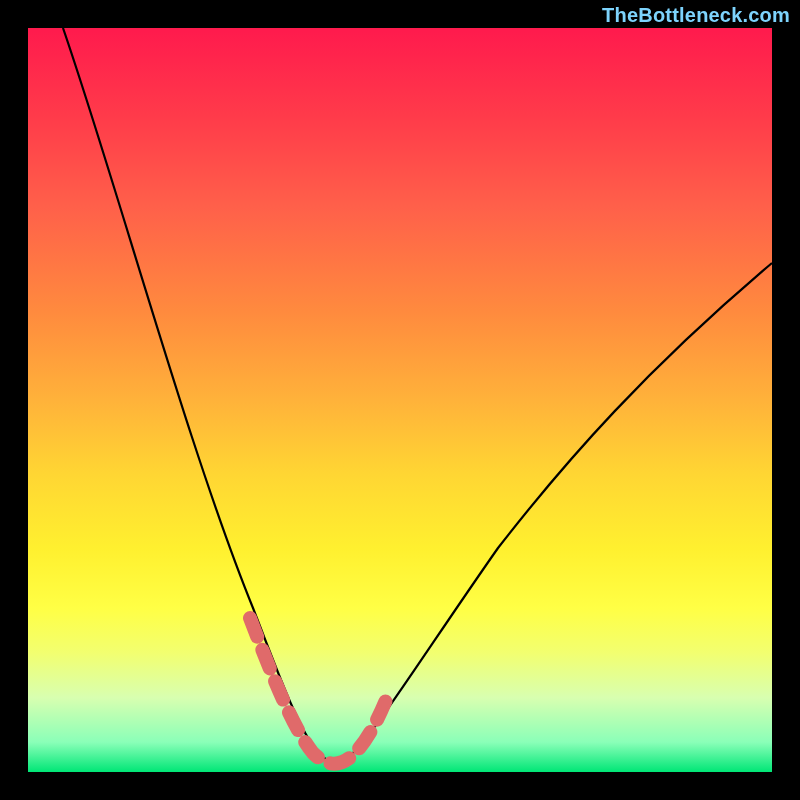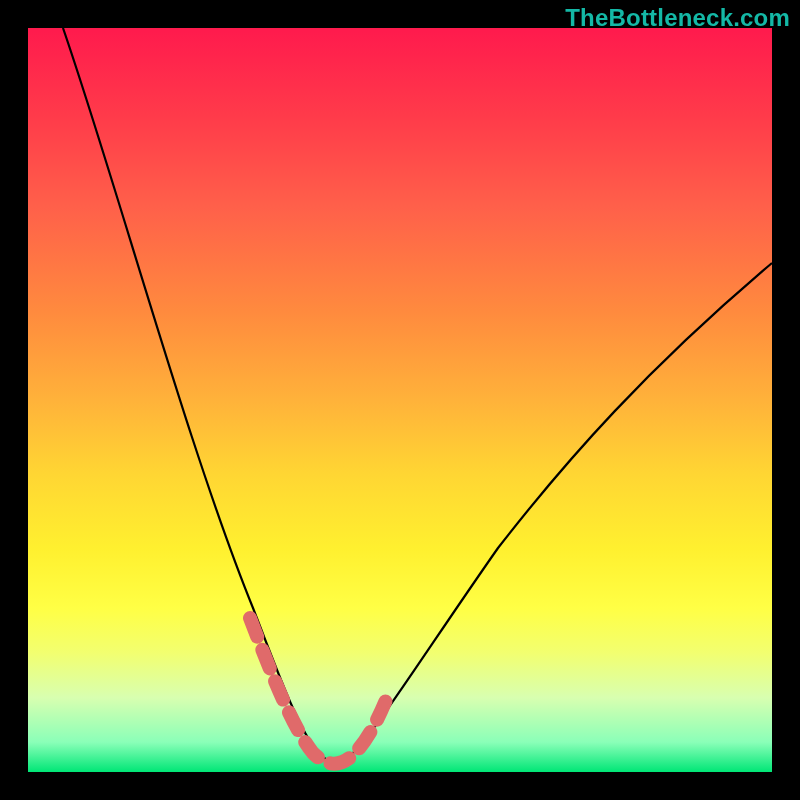--- a/index.html
+++ b/index.html
@@ -37,22 +37,22 @@
       #f2ff70 84%,
       #d8ffb0 90%,
       #8affb8 96%,
       #00e676 100%
     );
   }
   .watermark {
     position: absolute;
     top: 4px;
     right: 10px;
-    color: #14b8a6;
-    font-size: 24px;
+    color: #7dd3fc;
+    font-size: 20px;
     font-weight: 600;
     letter-spacing: 0.2px;
     user-select: none;
   }
   svg.curve {
     position: absolute;
     top: 0;
     left: 0;
     width: 744px;
     height: 744px;

